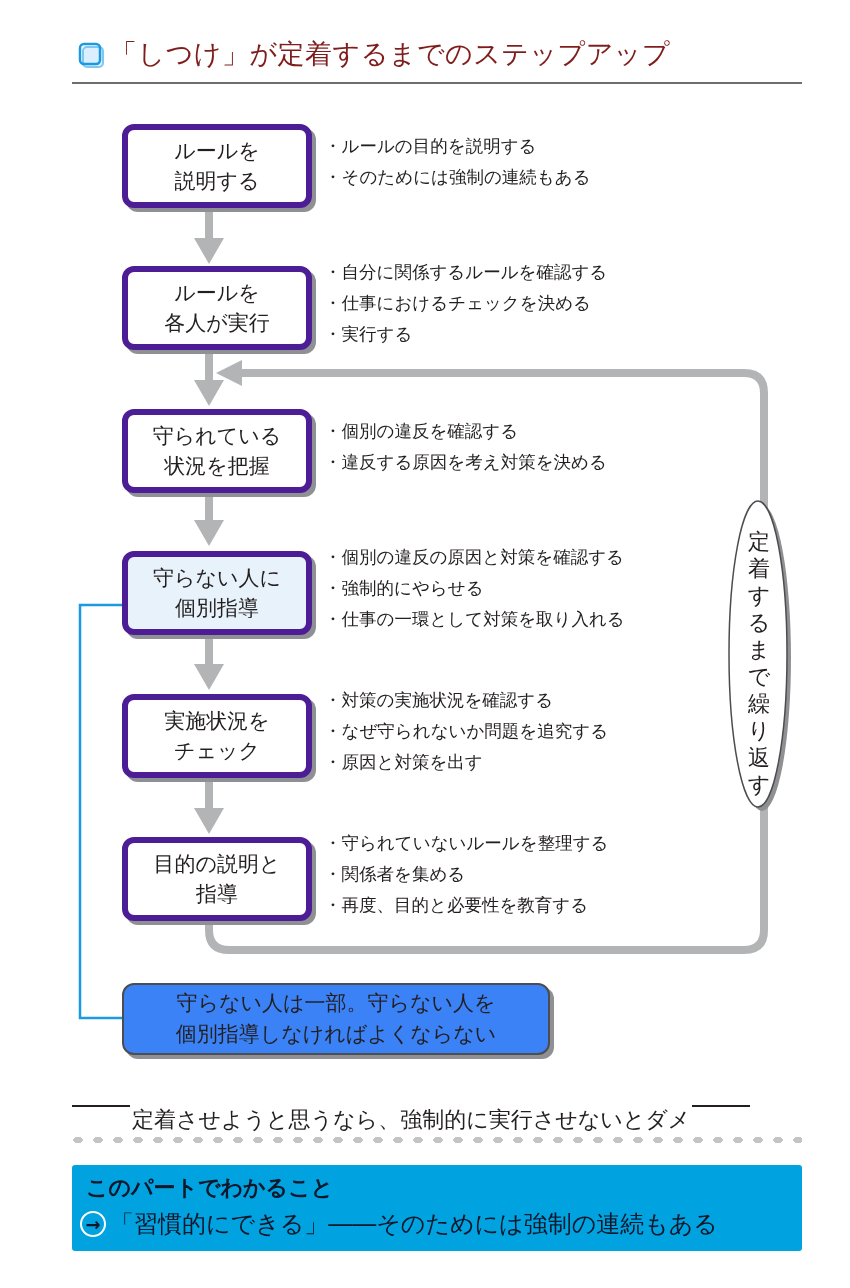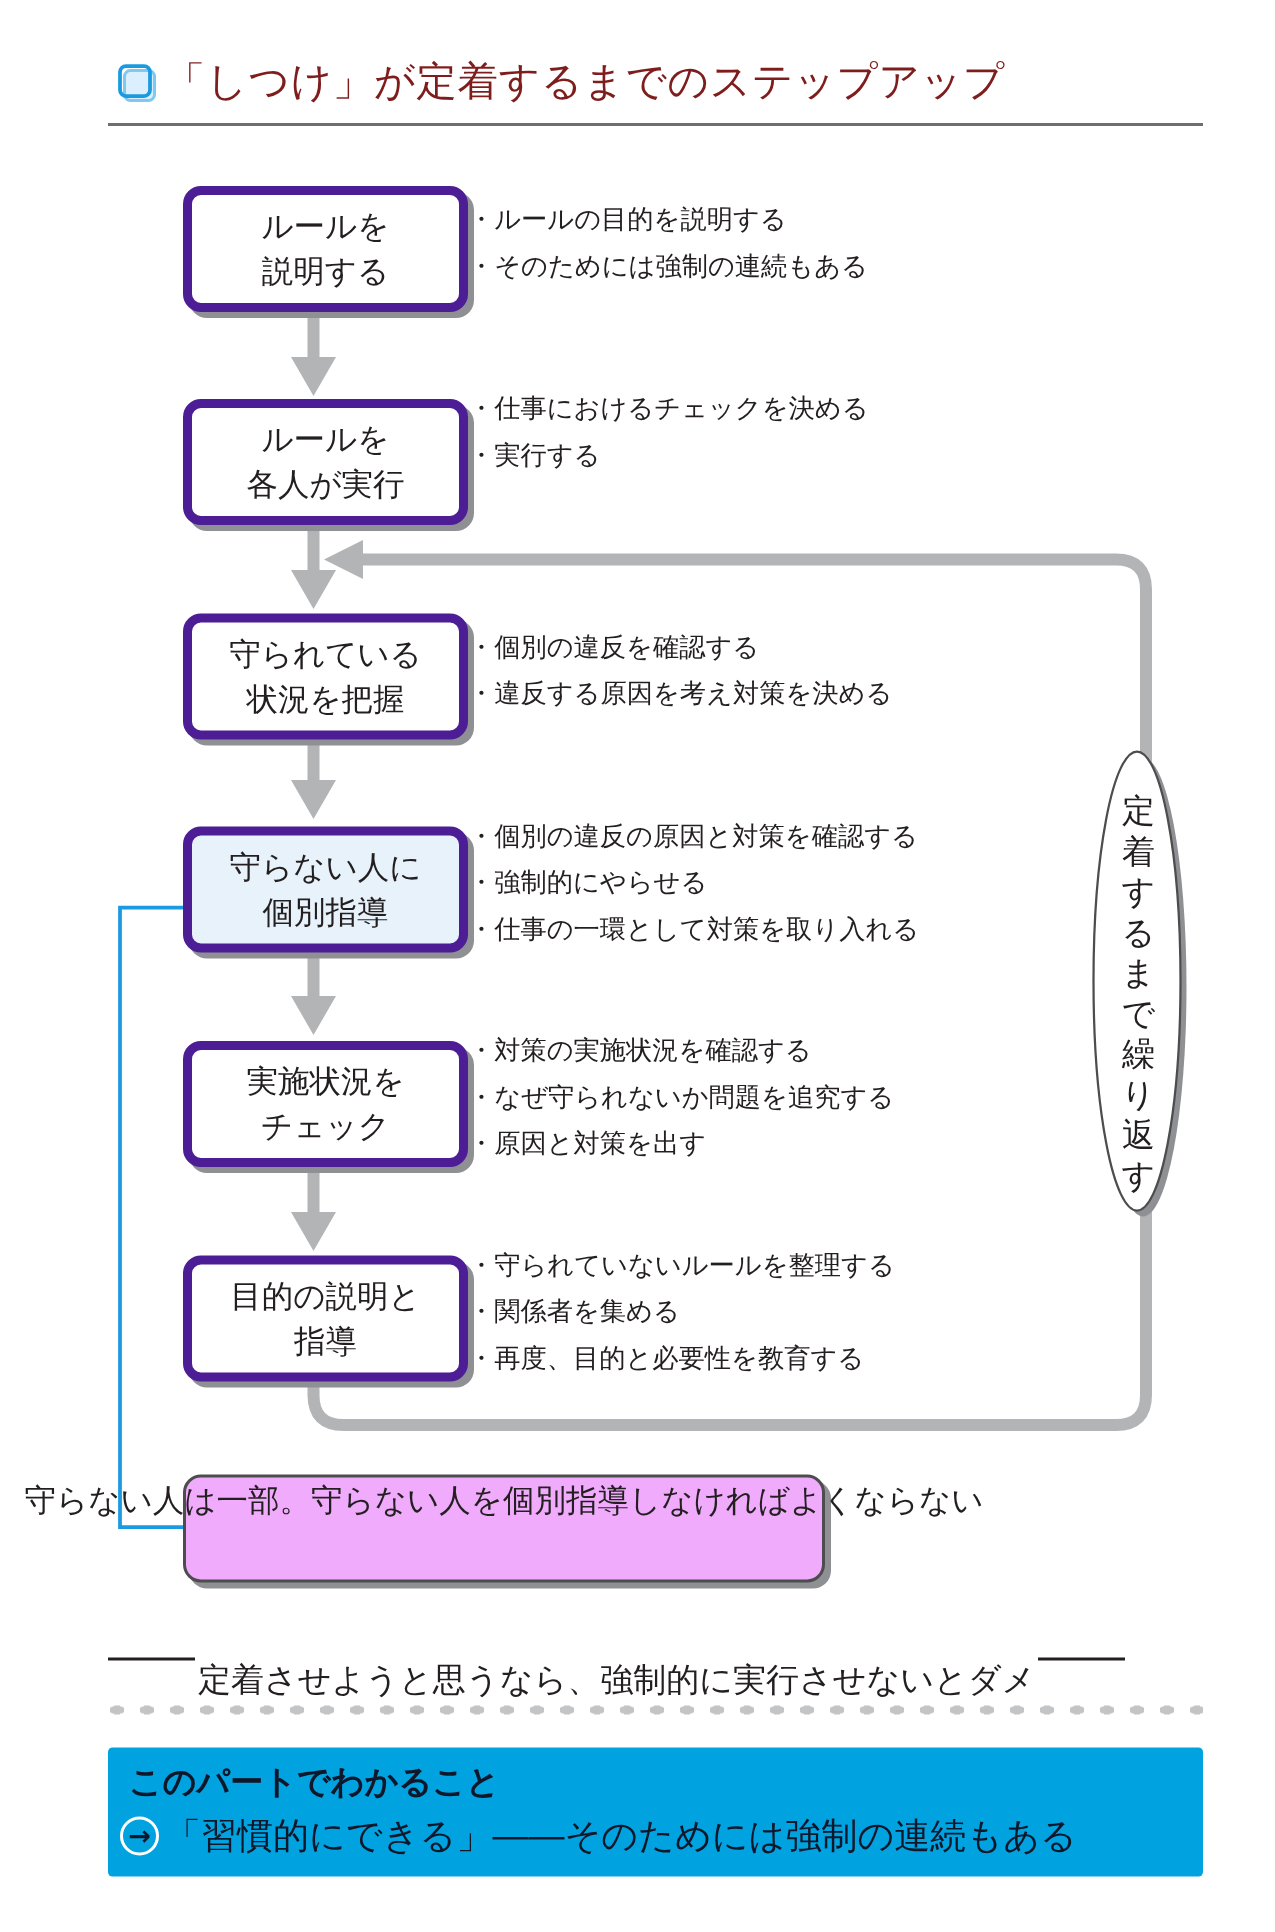--- a/index.html
+++ b/index.html
@@ -9,30 +9,30 @@
   
   .hdr-icon { left:78px; top:42px; width:28px; height:28px; }
   .hdr-title { left:110px; top:36px; font-size:27px; letter-spacing:0.5px; white-space:nowrap; color:#7f1d1d; }
   .hdr-rule { left:72px; top:82px; width:730px; height:2px; background:#6d6e71; }
   
   .step { position:absolute; left:122px; width:178px; border:6px solid #4c1d95; border-radius:12px;
           background:#ffffff; box-shadow:4px 4px 0 #8f9093; text-align:center;
           font-size:21px; line-height:30px; display:flex; flex-direction:column; justify-content:center; }
   .step.hl { background:#e8f2fa; }
   .step span { display:block; white-space:nowrap; }
-  .bul { position:absolute; left:312px; font-size:17.5px; line-height:31px; white-space:nowrap; }
+  .bul { position:absolute; left:324px; font-size:17.5px; line-height:31px; white-space:nowrap;font-family:Liberation Mono, monospace; }
   .bul div::before { content:"・"; }
   
   .loop-ellipse { left:725px; top:497px; width:68px; height:316px; }
   .loop-text { left:741px; top:528px; width:36px; font-size:22px; line-height:27px; text-align:center; }
   .loop-text span { display:block; }
   
   .note { left:122px; top:983px; width:424px; height:68px; border:2px solid #4d4d4f; border-radius:12px;
-          background:#f0abfc; box-shadow:4px 4px 0 #8f9093; text-align:center; font-size:21px; line-height:31px;
-          display:flex; flex-direction:row; justify-content:center; }
+          background:#3b82f6; box-shadow:4px 4px 0 #8f9093; text-align:center; font-size:21px; line-height:31px;
+          display:flex; flex-direction:column; justify-content:center; }
   .note span { display:block; white-space:nowrap; }
   .conclusion { left:72px; top:1105px; width:730px; font-size:22px; white-space:nowrap; display:flex; }
   .conclusion .dash { display:inline-block; height:2px; background:#231f20; width:58px; }
   .conclusion .txt { padding:0 2px; }
   .dotted { left:72px; top:1137px; width:730px; height:6px;
             background-image:radial-gradient(ellipse 5px 3px at 6px 3px, #c3c4c6 98%, transparent 100%);
             background-size:20px 6px; background-repeat:repeat-x; }
   .part-box { left:72px; top:1165px; width:730px; height:86px; background:#00a3e0; border-radius:3px; color:#0f172a; }
   .part-title { left:14px; top:8px; font-size:22px; font-weight:bold; white-space:nowrap; }
   .part-line { left:8px; top:43px; font-size:24px; white-space:nowrap; display:flex; align-items:center; }
@@ -106,20 +106,21 @@
 <div class="bul" style="top:132px">
   <div>ルールの目的を説明する</div>
   <div>そのためには強制の連続もある</div>
 </div>
 
 <div class="step" style="top:266px;height:72px">
   <span>ルールを</span>
   <span>各人が実行</span>
 </div>
 <div class="bul" style="top:258px">
+  <div>自分に関係するルールを確認する</div>
   <div>仕事におけるチェックを決める</div>
   <div>実行する</div>
 </div>
 
 <div class="step" style="top:409px;height:72px">
   <span>守られている</span>
   <span>状況を把握</span>
 </div>
 <div class="bul" style="top:417px">
   <div>個別の違反を確認する</div>

